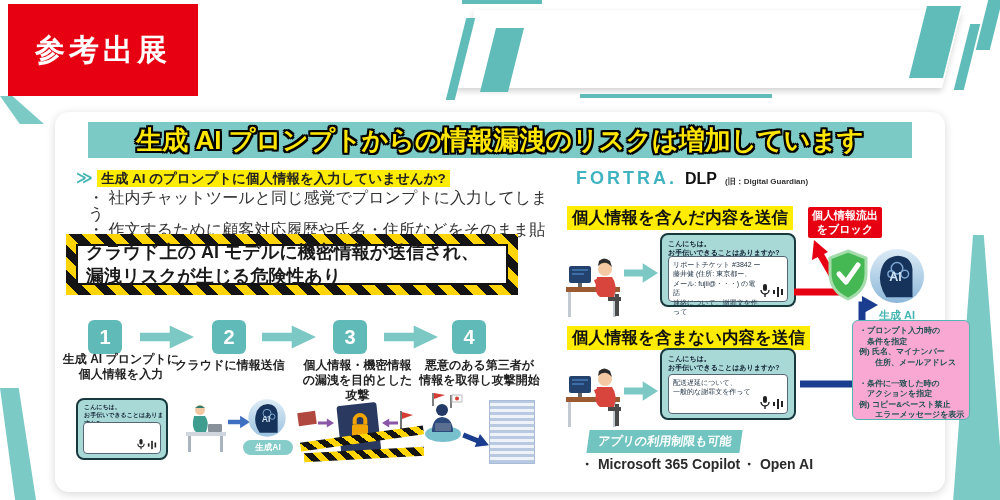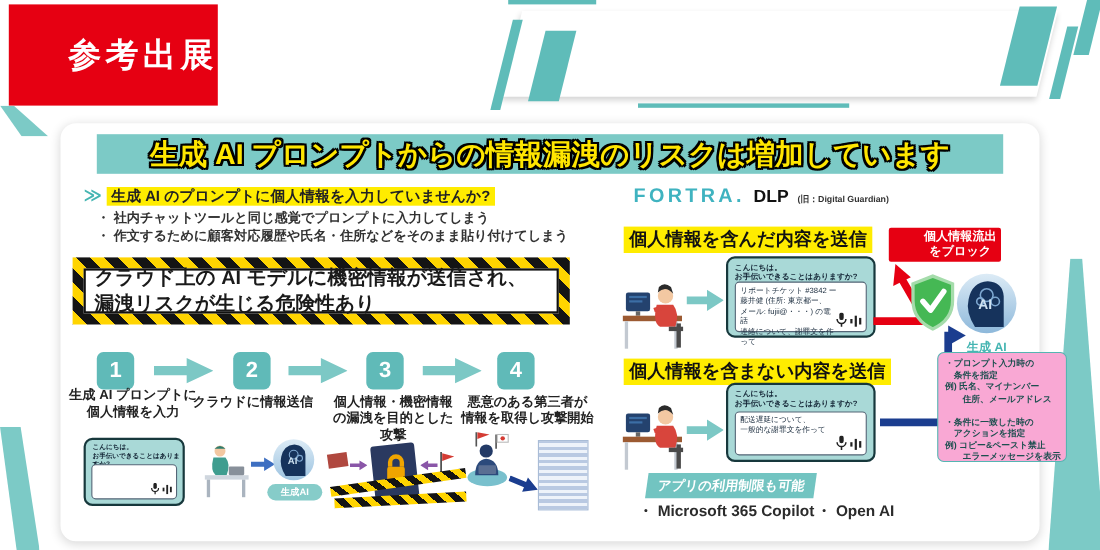--- a/index.html
+++ b/index.html
@@ -4,21 +4,21 @@
 <style>
   html,body{margin:0;padding:0;background:#fff;}
   body{width:1000px;height:500px;position:relative;overflow:hidden;
        font-family:"Liberation Sans","DejaVu Sans",sans-serif;color:#222;}
   .abs{position:absolute;}
   .pre{white-space:pre-line;}
   .center{text-align:center;}
 
   
   .ref-badge{left:8px;top:4px;width:190px;height:92px;background:#e60012;
-    display:flex;align-items:center;justify-content:flex-end;}
+    display:flex;align-items:center;justify-content:center;}
   .ref-badge span{color:#fff;font-weight:bold;font-size:30px;letter-spacing:4px;}
   .teal-tri1{left:0;top:96px;width:44px;height:28px;background:#7ccac6;
     clip-path:polygon(0 0,28% 0,100% 100%,45% 100%);}
 
   
   .banner{left:430px;top:0;width:570px;height:106px;}
   .band{position:absolute;left:35px;top:10px;width:487px;height:78px;background:#fff;
     transform:skewX(-14deg);box-shadow:0 3px 6px rgba(0,0,0,.18);}
   .slash{position:absolute;background:#5fbcb9;transform:skewX(-14deg);}
   .banner-title{position:absolute;left:60px;top:18px;width:470px;text-align:center;
@@ -29,21 +29,21 @@
   .card{left:55px;top:112px;width:890px;height:380px;background:#fff;border-radius:14px;
     box-shadow:0 2px 10px rgba(0,0,0,.16);}
   .titlebar{left:88px;top:122px;width:824px;height:36px;background:#7ccac6;
     display:flex;align-items:center;justify-content:center;}
   .titlebar span{font-size:26px;font-weight:bold;color:#ffe600;letter-spacing:0px;
     text-shadow:-2px -2px 0 #000,2px -2px 0 #000,-2px 2px 0 #000,2px 2px 0 #000,
                 0 -2px 0 #000,0 2px 0 #000,-2px 0 0 #000,2px 0 0 #000;}
 
   .chev{color:#45b5b2;font-weight:bold;font-size:16px;}
   .lead-text{background:#ffec00;font-weight:bold;font-size:13.5px;padding:1px 4px;}
-  .bullet-line{font-size:12px;font-weight:bold;color:#333;line-height:16px;}
+  .bullet-line{font-size:16px;font-weight:normal;color:#333;line-height:16px;}
 
   
   .warnwrap{left:66px;top:234px;width:452px;height:61px;
     background:repeating-linear-gradient(45deg,#ffd400 0 9px,#141414 9px 18px);}
   .warninner{position:absolute;left:10px;top:10px;right:10px;bottom:10px;background:#fff;
     border:2px solid #111;display:flex;align-items:center;}
   .warninner div{font-size:18px;font-weight:bold;color:#1a1a1a;line-height:1.3;padding:0 8px;}
 
   
   .stepsq{width:34px;height:34px;background:#60bab8;border-radius:6px;color:#fff;
@@ -58,21 +58,21 @@
   .chat-inner{position:absolute;background:#fff;border:1px solid #567;border-radius:4px;}
   .chat-input{position:absolute;left:4px;top:3px;font-size:7px;color:#234;line-height:1.35;}
   .chat-icons{position:absolute;right:3px;bottom:3px;display:flex;gap:2px;align-items:flex-end;}
   .mini .chat-greet{font-size:6px;}
 
   .flowarrow{background:#7cc8c5;clip-path:polygon(0 34%,55% 34%,55% 6%,100% 50%,55% 94%,55% 66%,0 66%);}
 
   .hl{background:#ffec00;font-weight:bold;font-size:16.5px;padding:1px 5px;color:#111;}
   .blockbadge{left:808px;top:207px;width:74px;height:31px;background:#e60012;border-radius:2px;
     display:flex;align-items:center;justify-content:center;text-align:center;
-    color:#fff;font-size:11px;font-weight:bold;line-height:1.25;padding-left:28px;}
+    color:#fff;font-size:11px;font-weight:bold;line-height:1.25;}
 
   .genai-label{font-size:11px;font-weight:bold;color:#45b5b2;}
   .features{left:852px;top:320px;width:118px;height:100px;background:#f9a8d4;border:1.5px solid #55b5b2;
     border-radius:6px;padding:5px 0 4px 6px;font-size:8px;font-weight:bold;color:#1c4f4f;line-height:1.32;box-sizing:border-box;}
   .appbadge{background:#72c4c1;color:#fff;font-weight:bold;font-size:12px;padding:3px 10px;transform:skewX(-8deg);}
   .appitem{font-size:14px;font-weight:bold;color:#2b2b2b;}
 
   
   .wedge{left:940px;top:235px;width:60px;height:265px;background:#7ccac6;
     clip-path:polygon(55% 0,73% 0,100% 80%,100% 100%,22% 100%);}

